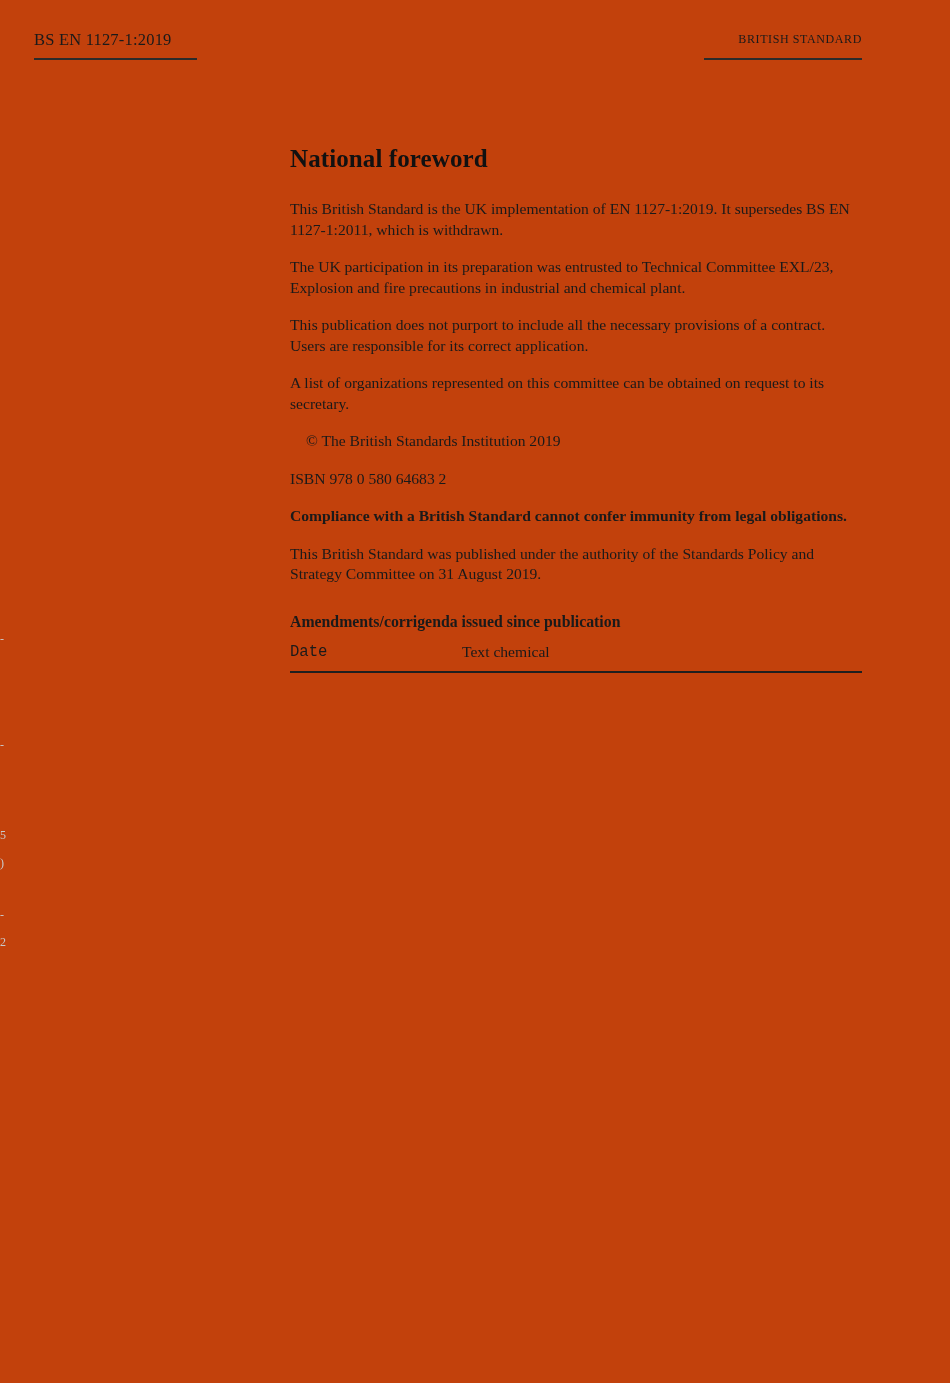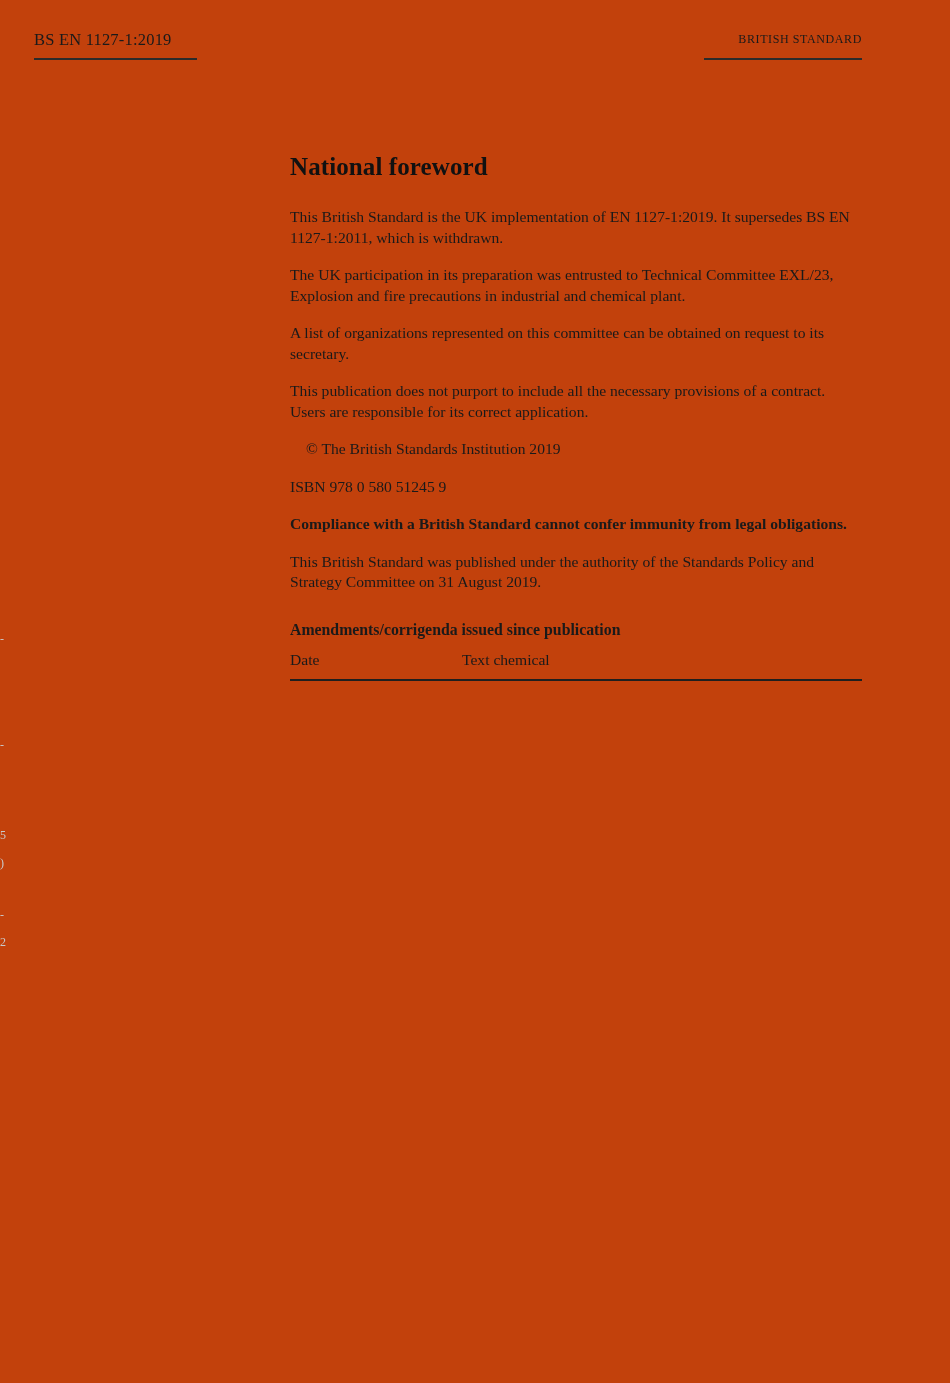--- a/index.html
+++ b/index.html
@@ -63,21 +63,21 @@
     top: 28px;
     width: 158px;
     height: 1.6px;
     background: #2b2b2b;
   }
 
   
   .content {
     position: absolute;
     left: 290px;
-    top: 153px;
+    top: 145px;
     width: 572px;
   }
 
   h1.title {
     font-size: 25px;
     font-weight: bold;
     margin: 0 0 26px 0;
     letter-spacing: 0.1px;
     color: #111;
   }
@@ -109,21 +109,21 @@
   .amend-table {
     width: 572px;
     border-collapse: collapse;
   }
   .amend-table td {
     font-size: 15.6px;
     padding: 0 0 8px 0;
     vertical-align: top;
     color: #1a1a1a;
   }
-  .amend-table td.col-date { width: 172px; }
+  .amend-table td.col-date { width: 172px; font-family: Liberation Mono, monospace; }
   .table-rule {
     width: 572px;
     height: 2px;
     background: #1f1f1f;
     margin-top: 2px;
   }
 
   
   .edge-mark {
     position: absolute;
@@ -147,29 +147,29 @@
   </div>
 
   <div class="content">
 
     <h1 class="title">National foreword</h1>
 
     <p class="para">This British Standard is the UK implementation of EN 1127-1:2019. It supersedes BS EN 1127-1:2011, which is withdrawn.</p>
 
     <p class="para">The UK participation in its preparation was entrusted to Technical Committee EXL/23, Explosion and fire precautions in industrial and chemical plant.</p>
 
+    <p class="para">This publication does not purport to include all the necessary provisions of a contract. Users are responsible for its correct application.</p>
+
     <p class="para">A list of organizations represented on this committee can be obtained on request to its secretary.</p>
-
-    <p class="para">This publication does not purport to include all the necessary provisions of a contract. Users are responsible for its correct application.</p>
 
     <div class="block-copyright">
       <div class="line">© The British Standards Institution 2019</div>
     </div>
 
-    <p class="para">ISBN 978 0 580 51245 9</p>
+    <p class="para">ISBN 978 0 580 64683 2</p>
 
 
     <p class="para bold">Compliance with a British Standard cannot confer immunity from legal obligations.</p>
 
     <p class="para">This British Standard was published under the authority of the Standards Policy and Strategy Committee on 31 August 2019.</p>
 
     <div class="amend-title">Amendments/corrigenda issued since publication</div>
 
     <table class="amend-table">
       <tbody>

